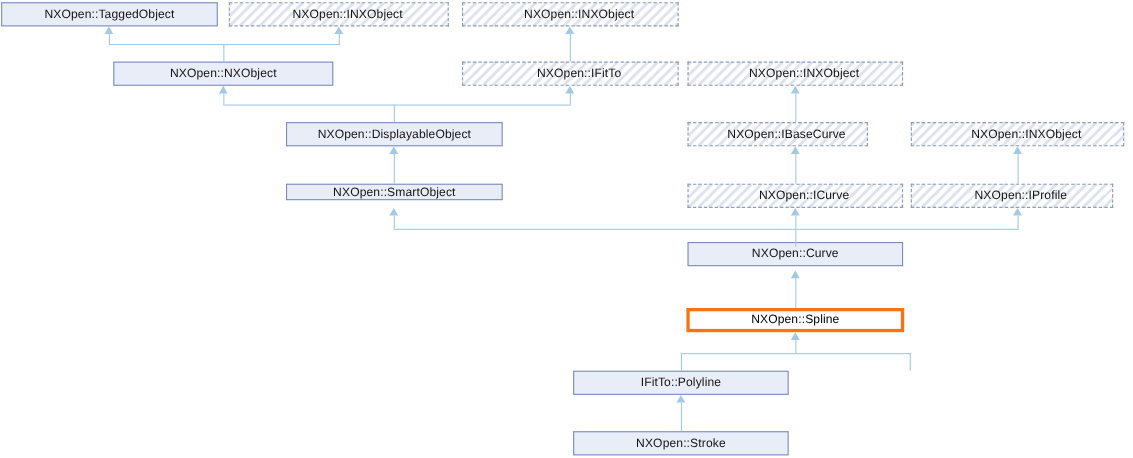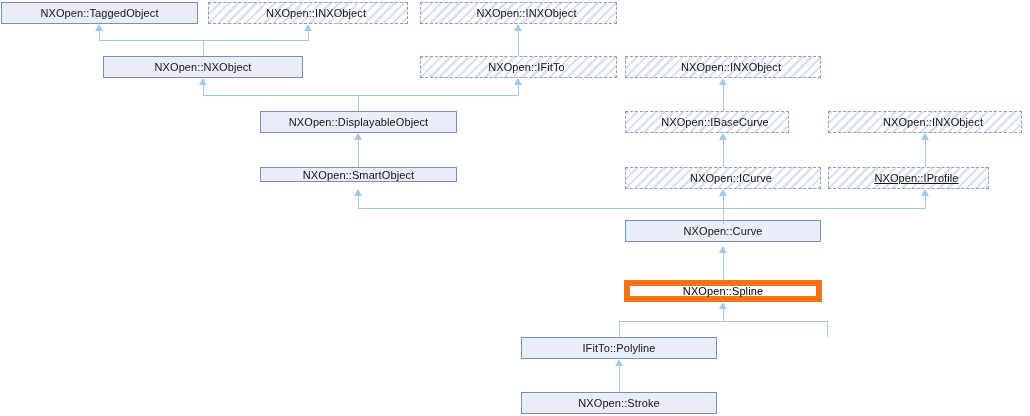--- a/index.html
+++ b/index.html
@@ -28,21 +28,21 @@
   }
   .node.hatched {
     background: repeating-linear-gradient(135deg,
       #dce2f0 0px, #dce2f0 2.5px,
       #ffffff 2.5px, #ffffff 6.5px);
     border: 1px dashed #8d9cc3;
     padding-left: 16px;
   }
   .node.current {
     background: #ffffff;
-    border: 6px solid #f97316;
+    border: 3px solid #f97316;
     color: #000000;
   }
   .edge-line {
     position: absolute;
     background: #a2c9e8;
   }
   .arrowhead {
     position: absolute;
     width: 0;
     height: 0;
@@ -59,21 +59,21 @@
     <div class="node hatched" style="left: 208px; top: 2px; width: 200px; height: 22px;">NXOpen::INXObject</div>
     <div class="node hatched" style="left: 420px; top: 2px; width: 197px; height: 22px;">NXOpen::INXObject</div>
     <div class="node solid" style="left: 103px; top: 56px; width: 200px; height: 22px;">NXOpen::NXObject</div>
     <div class="node hatched" style="left: 420px; top: 56px; width: 197px; height: 22px;">NXOpen::IFitTo</div>
     <div class="node hatched" style="left: 625px; top: 56px; width: 196px; height: 22px;">NXOpen::INXObject</div>
     <div class="node solid" style="left: 260px; top: 111px; width: 197px; height: 22px;">NXOpen::DisplayableObject</div>
     <div class="node hatched" style="left: 625px; top: 111px; width: 164px; height: 22px;">NXOpen::IBaseCurve</div>
     <div class="node hatched" style="left: 828px; top: 111px; width: 194px; height: 22px;">NXOpen::INXObject</div>
     <div class="node solid" style="left: 260px; top: 167px; width: 197px; height: 15px;">NXOpen::SmartObject</div>
     <div class="node hatched" style="left: 625px; top: 167px; width: 196px; height: 22px;">NXOpen::ICurve</div>
-    <div class="node hatched" style="left: 828px; top: 167px; width: 161px; height: 22px; text-decoration: underline;">NXOpen::IProfile</div>
+    <div class="node hatched" style="left: 828px; top: 167px; width: 184px; height: 22px;">NXOpen::IProfile</div>
     <div class="node solid" style="left: 625px; top: 208px; width: 196px; height: 22px; margin-top: 12px;">NXOpen::Curve</div>
     <div class="node current" style="left: 624px; top: 280px; width: 198px; height: 22px;">NXOpen::Spline</div>
     <div class="node solid" style="left: 521px; top: 337px; width: 196px; height: 22px;">IFitTo::Polyline</div>
     <div class="node solid" style="left: 521px; top: 392px; width: 196px; height: 22px;">NXOpen::Stroke</div>
     <div class="edge-line" style="left: 202.5px; top: 40px; width: 1px; height: 16px;"></div>
     <div class="edge-line" style="left: 99px; top: 39.5px; width: 209.5px; height: 1px;"></div>
     <div class="arrowhead" style="left: 95px; top: 24px;"></div>
     <div class="edge-line" style="left: 99px; top: 31px; width: 1px; height: 9px;"></div>
     <div class="arrowhead" style="left: 303.5px; top: 24px;"></div>
     <div class="edge-line" style="left: 307.5px; top: 31px; width: 1px; height: 9px;"></div>

